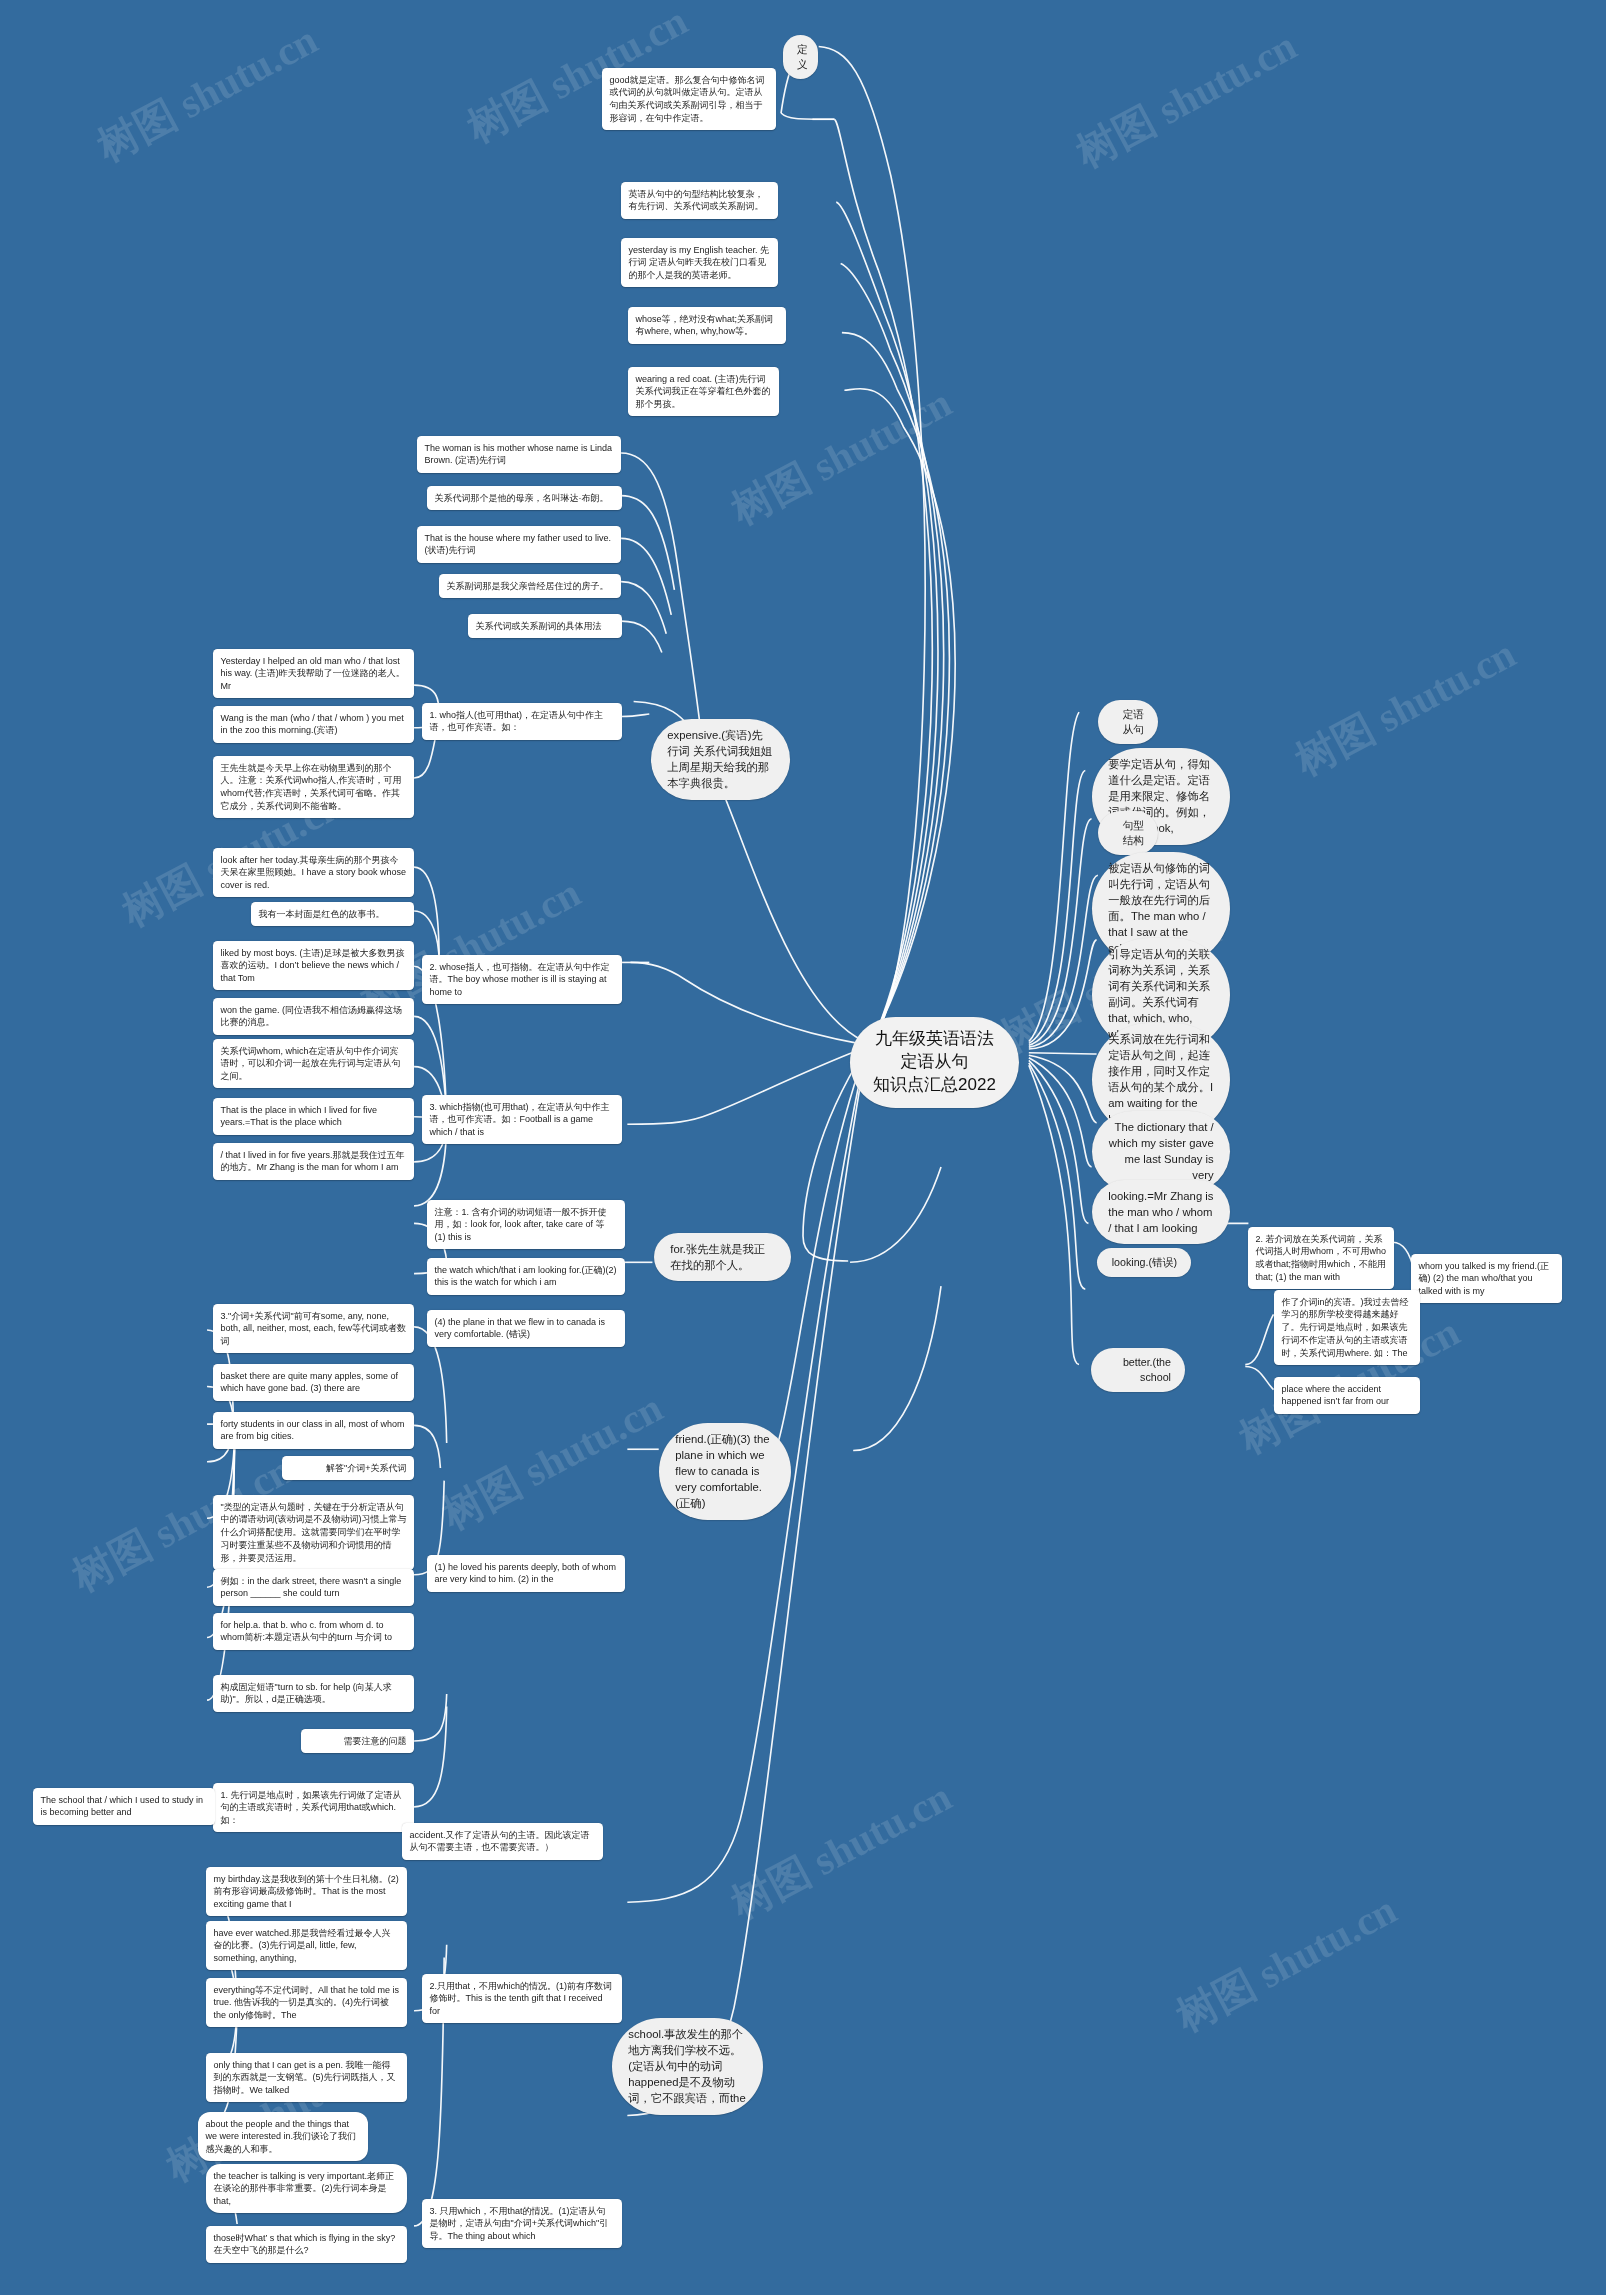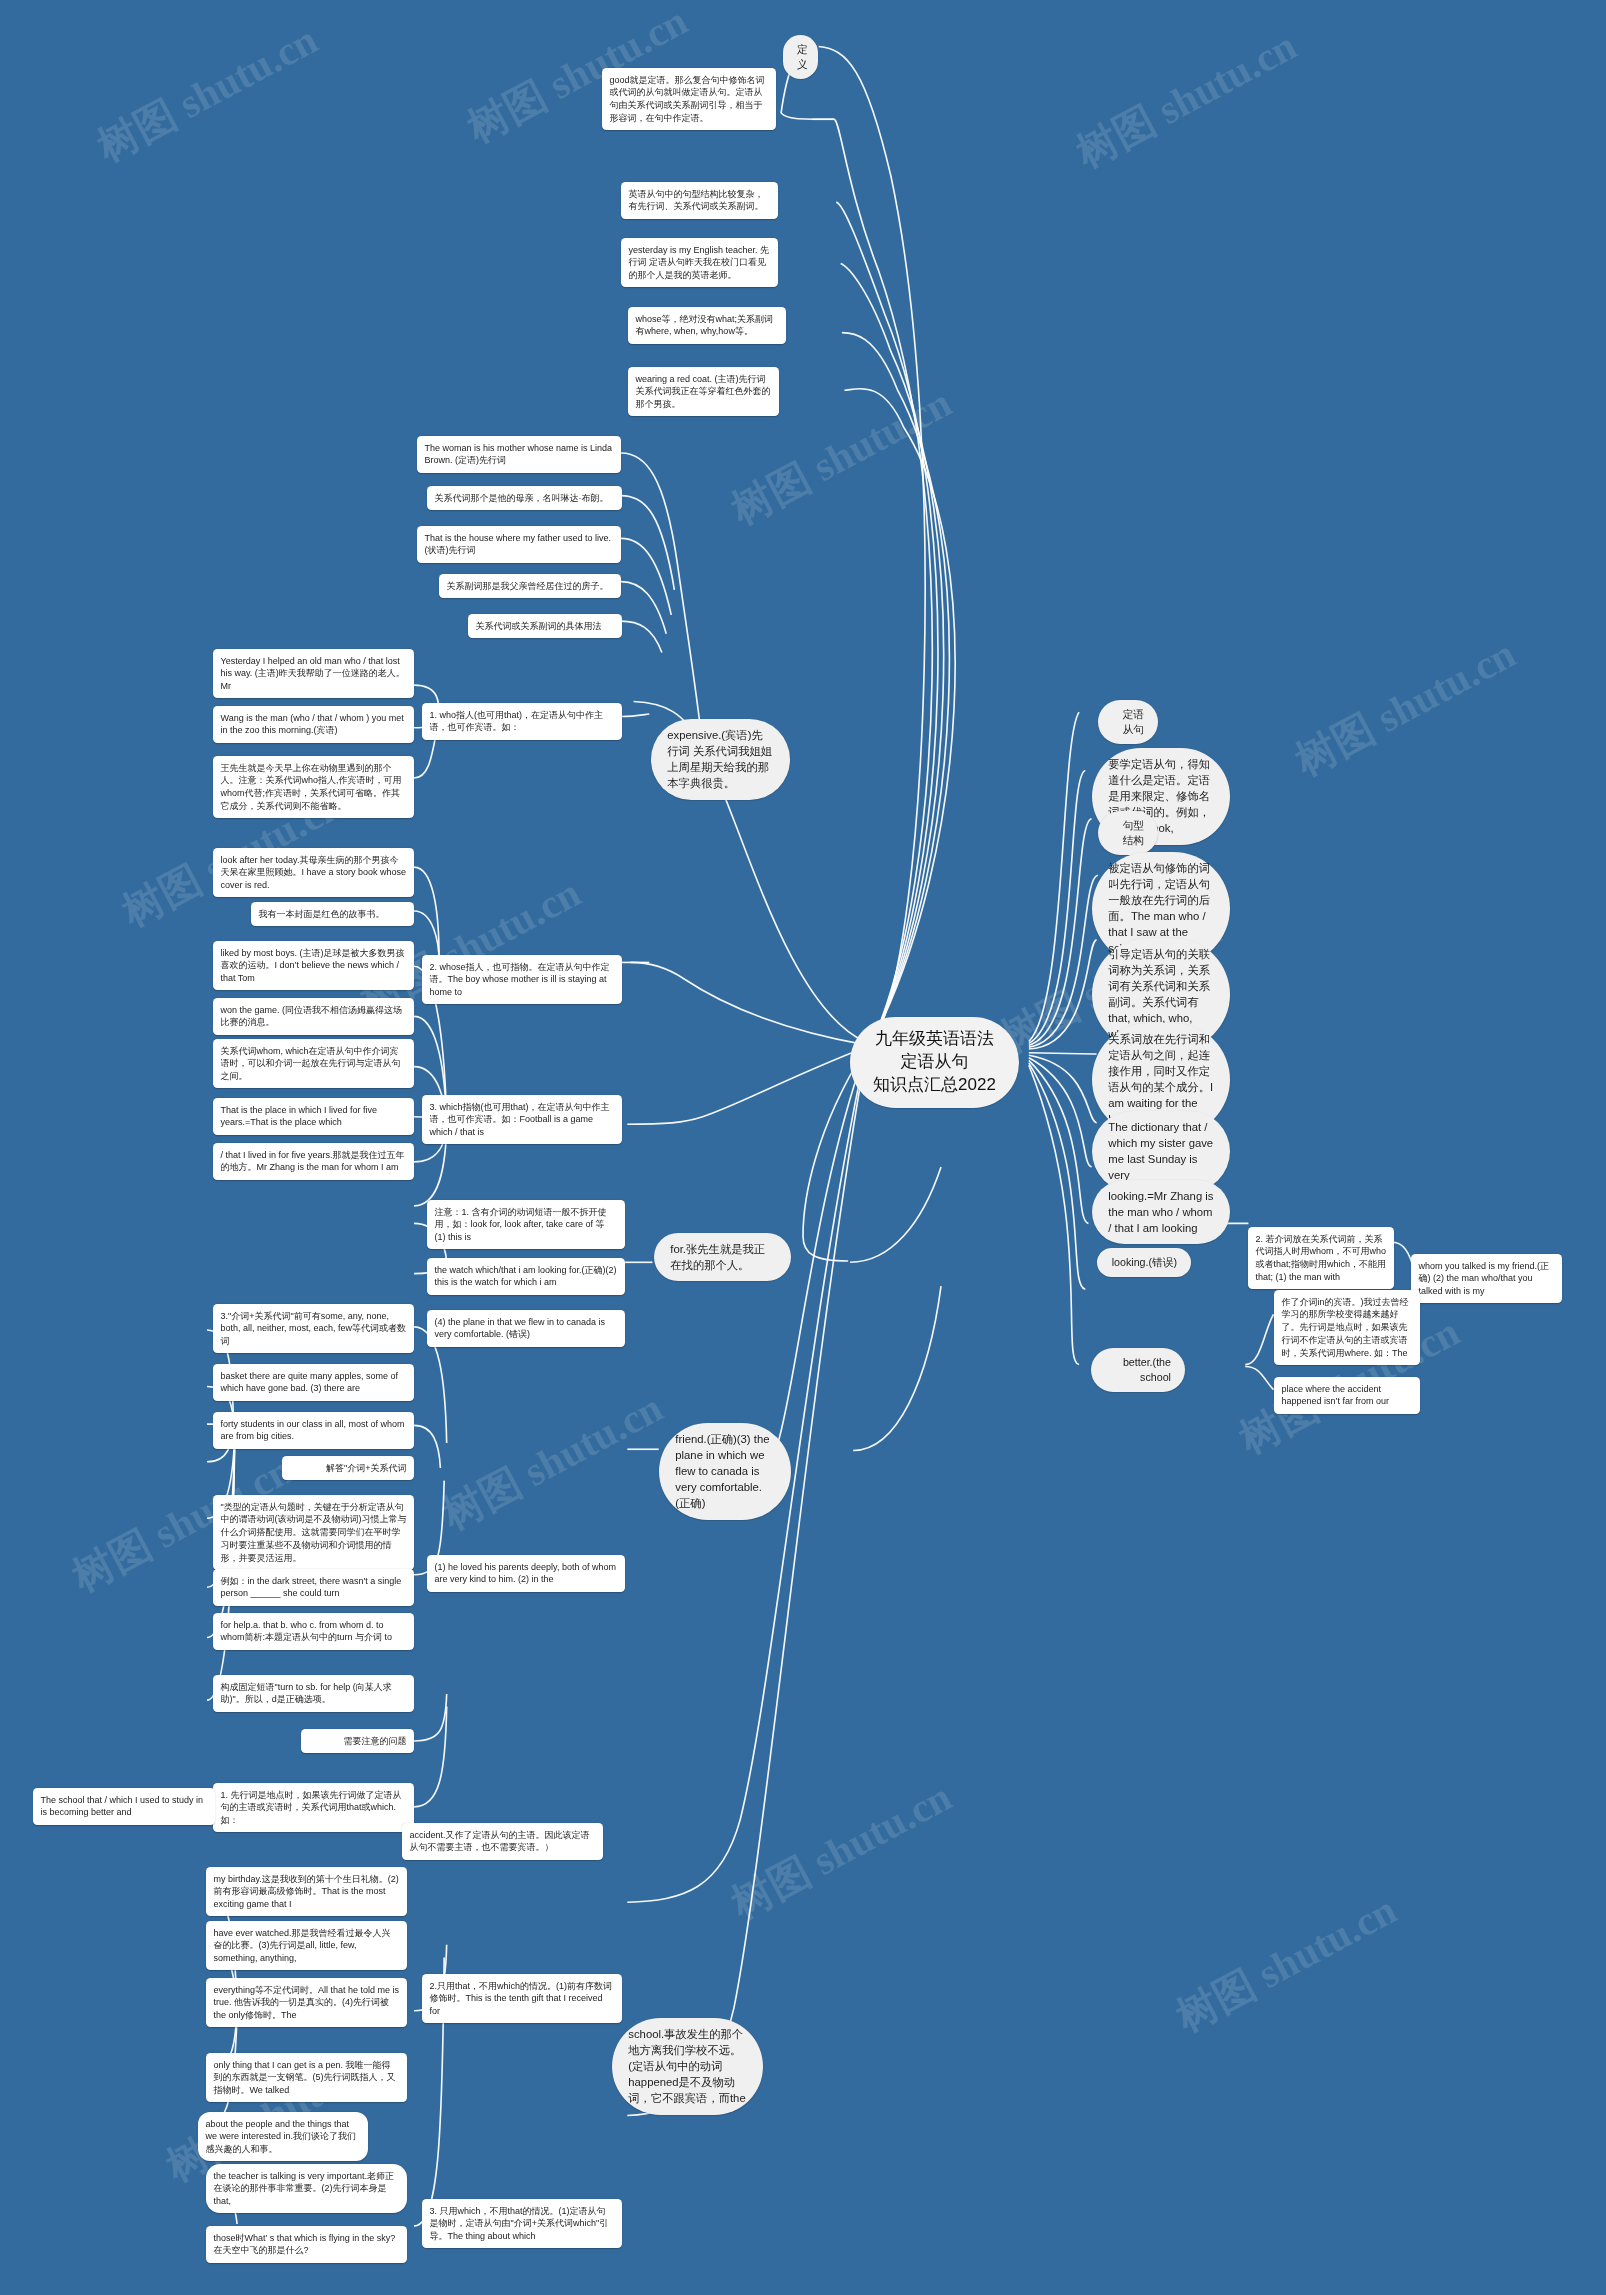--- a/index.html
+++ b/index.html
@@ -370,21 +370,21 @@
   </div>
   <div class="node pill" style="left:1092px;top:852px;width:138px;">
     <span>被定语从句修饰的词叫先行词，定语从句一般放在先行词的后面。The man who / that I saw at the school gate</span>
   </div>
   <div class="node pill" style="left:1092px;top:938px;width:138px;">
     <span>引导定语从句的关联词称为关系词，关系词有关系代词和关系副词。关系代词有that, which, who, whom,</span>
   </div>
   <div class="node pill" style="left:1092px;top:1023px;width:138px;">
     <span>关系词放在先行词和定语从句之间，起连接作用，同时又作定语从句的某个成分。I am waiting for the boy who /that is</span>
   </div>
-  <div class="node pill" style="left:1092px;top:1111px;width:138px;">
+  <div class="node pill" style="left:1092px;top:1111px;width:138px;text-align:right;">
     <span>The dictionary that / which my sister gave me last Sunday is very</span>
   </div>
   <div class="node pill" style="left:1092px;top:1180px;width:138px;">
     <span>looking.=Mr Zhang is the man who / whom / that I am looking</span>
   </div>
   <div class="node pill-sm center" style="left:1097px;top:1248px;width:94px;">
     <span>looking.(错误)</span>
   </div>
   <div class="node sq" style="left:1248px;top:1227px;width:146px;">
     <span>2. 若介词放在关系代词前，关系代词指人时用whom，不可用who或者that;指物时用which，不能用that; (1) the man with</span>

